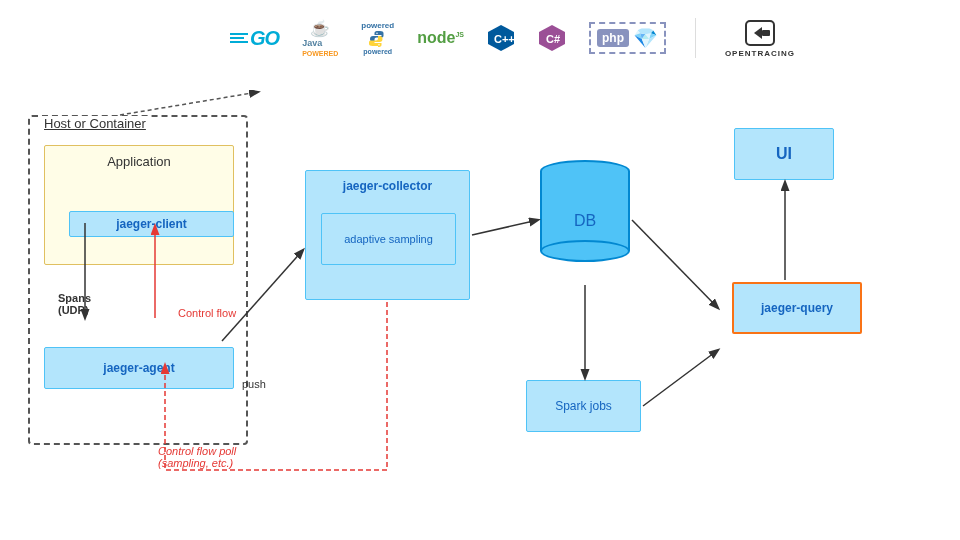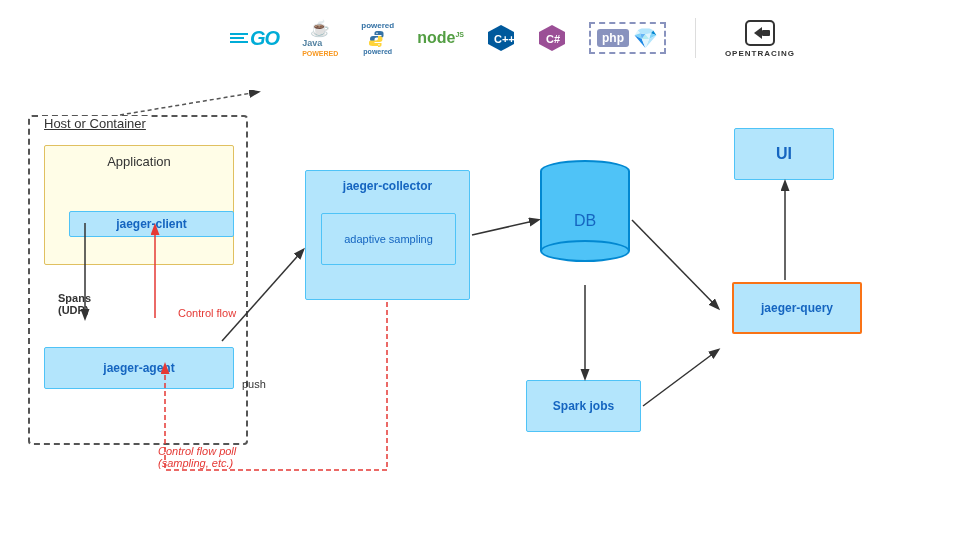--- a/index.html
+++ b/index.html
@@ -263,21 +263,21 @@
       background: #b3e5fc;
       border: 1px solid #4fc3f7;
       border-radius: 2px;
       display: flex;
       align-items: center;
       justify-content: center;
     }
     #spark-label {
       font-size: 12px;
       color: #1565c0;
-      font-weight: bold;
+      font-weight: normal;
     }
 
     
     #jaeger-query-box {
       position: absolute;
       left: 710px;
       top: 192px;
       width: 130px;
       height: 52px;
       background: #b3e5fc;

